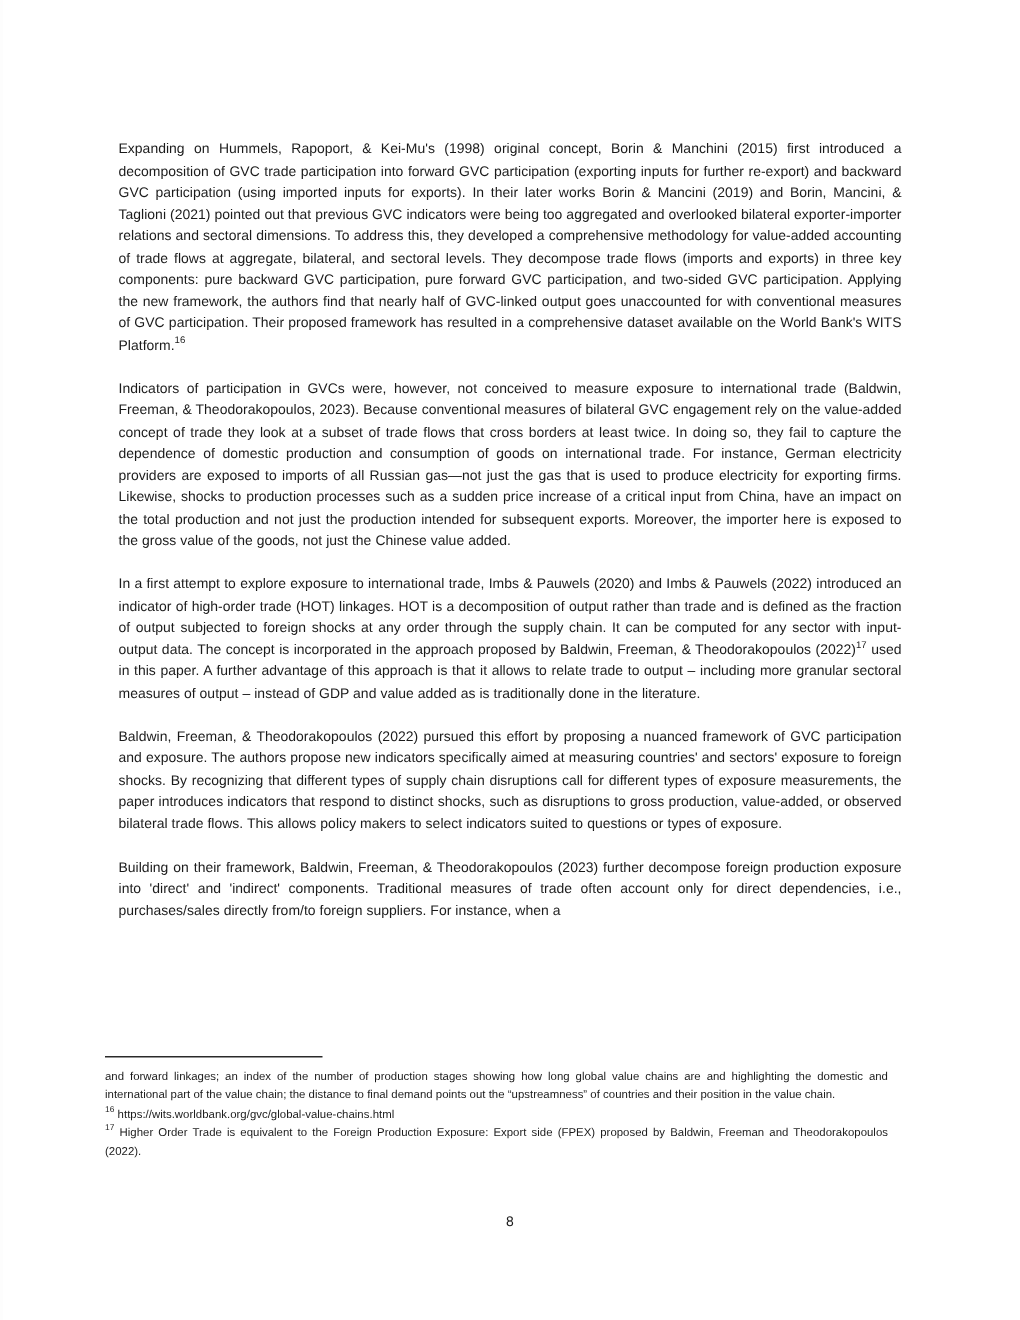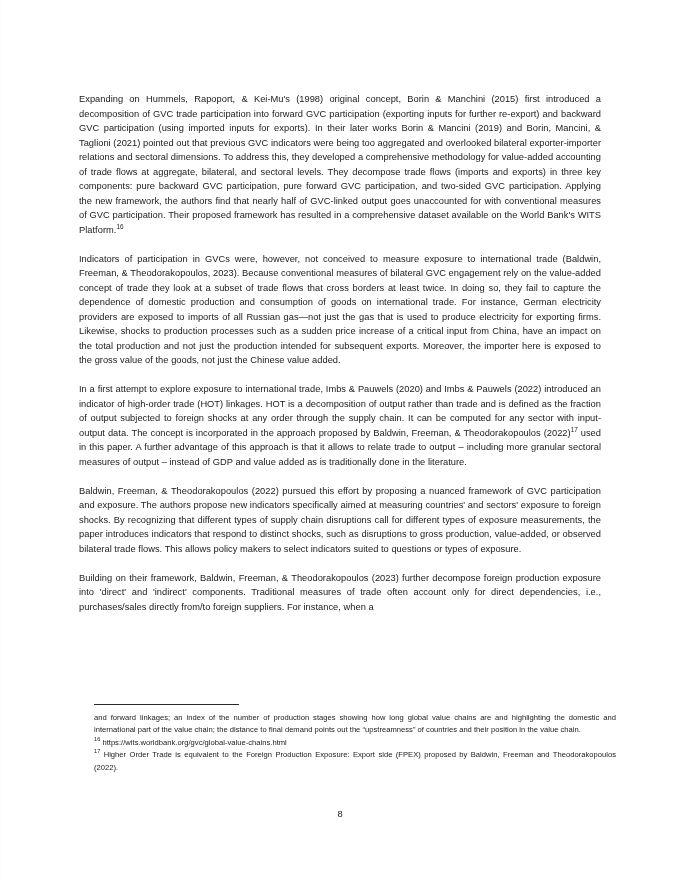--- a/index.html
+++ b/index.html
@@ -43,21 +43,21 @@
   }
   .para:last-child { margin-bottom: 0; }
   sup {
     font-size: 6.4px;
     vertical-align: super;
     line-height: 0;
   }
 
   .footnotes {
     position: absolute;
-    left: 94px;
+    left: 70px;
     top: 704px;
     width: 522px;
   }
   .fn-rule {
     width: 145px;
     height: 0;
     border-top: 0.8px solid #2a2a2a;
     margin: 0 0 7px 0;
   }
   .fn {

